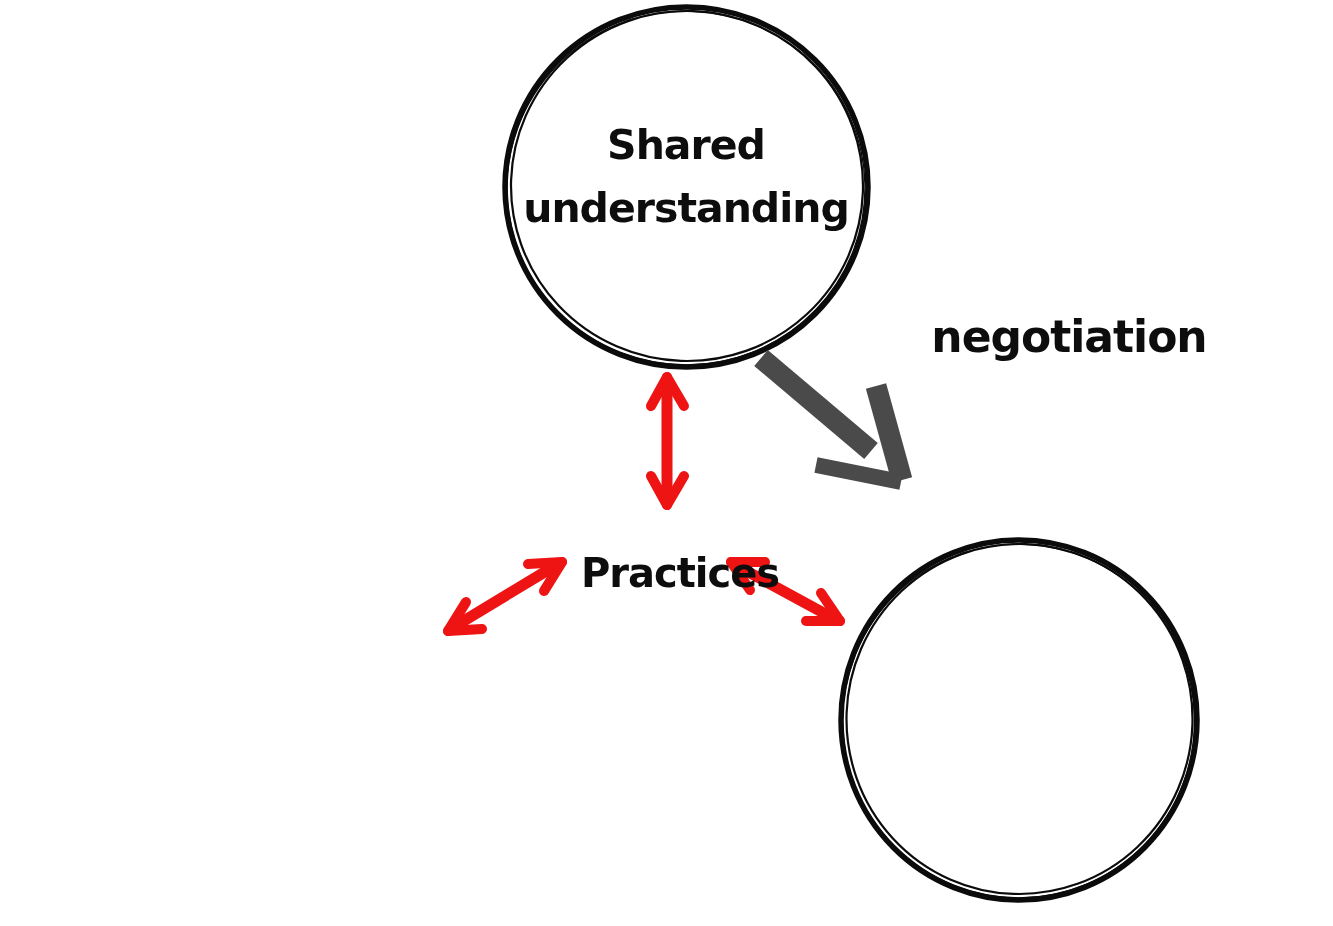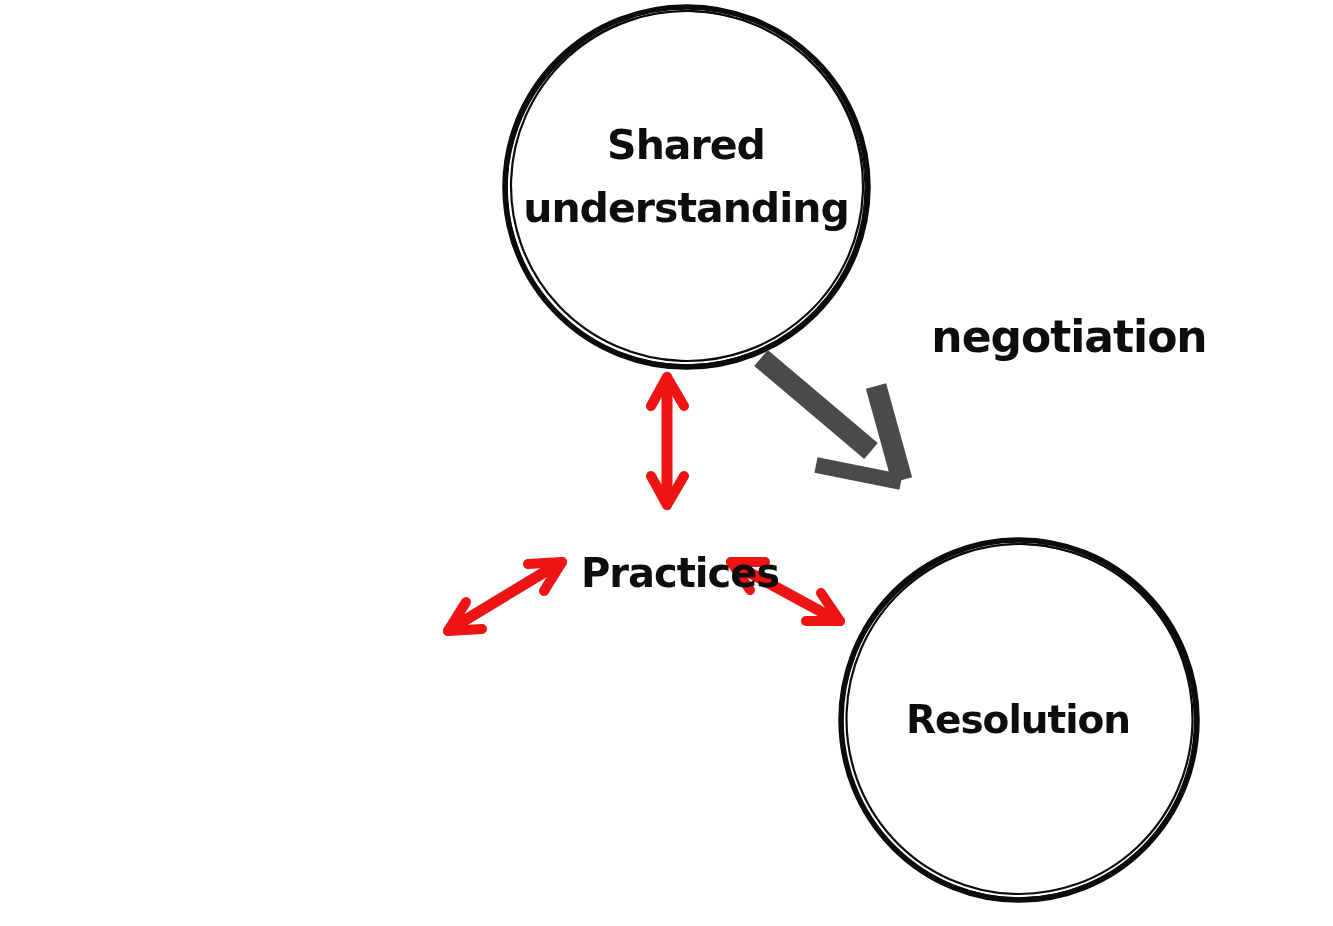--- a/index.html
+++ b/index.html
@@ -115,15 +115,14 @@
     <span class="line">Shared</span>
     <span class="line">understanding</span>
   </div>
 
   <div class="label label-negotiation">negotiation</div>
 
   <div class="label label-practices">
     <span class="line">Practices</span>
   </div>
 
-  <div class="label label-resolution">Resolution</div>
 
 </div>
 
 </body></html>

